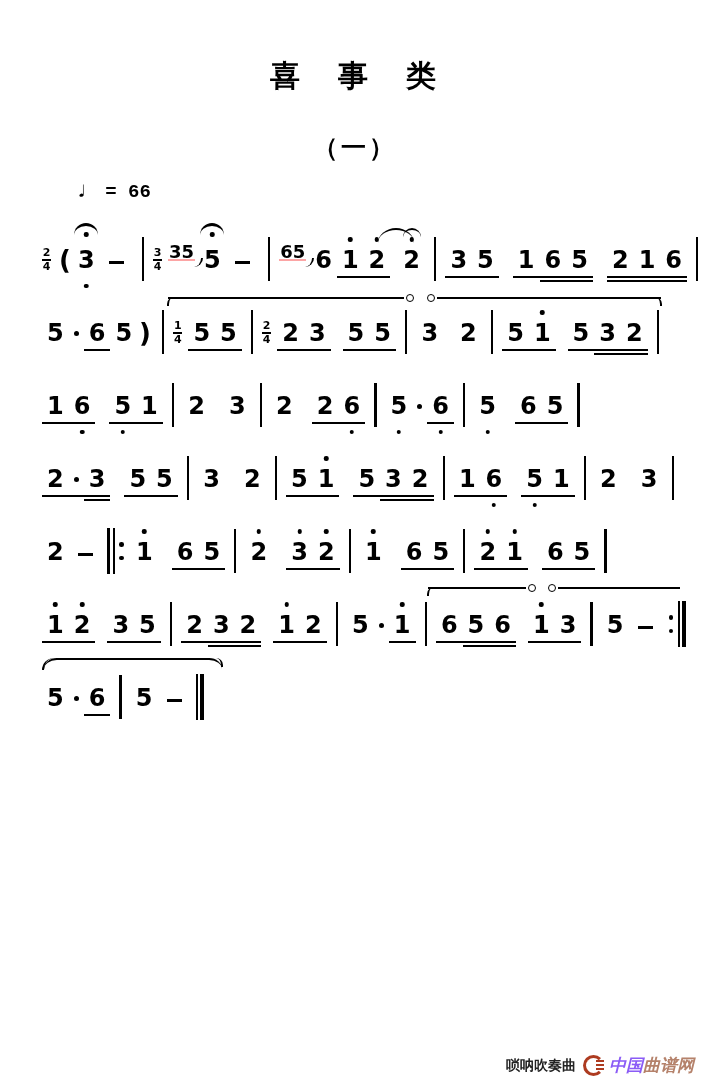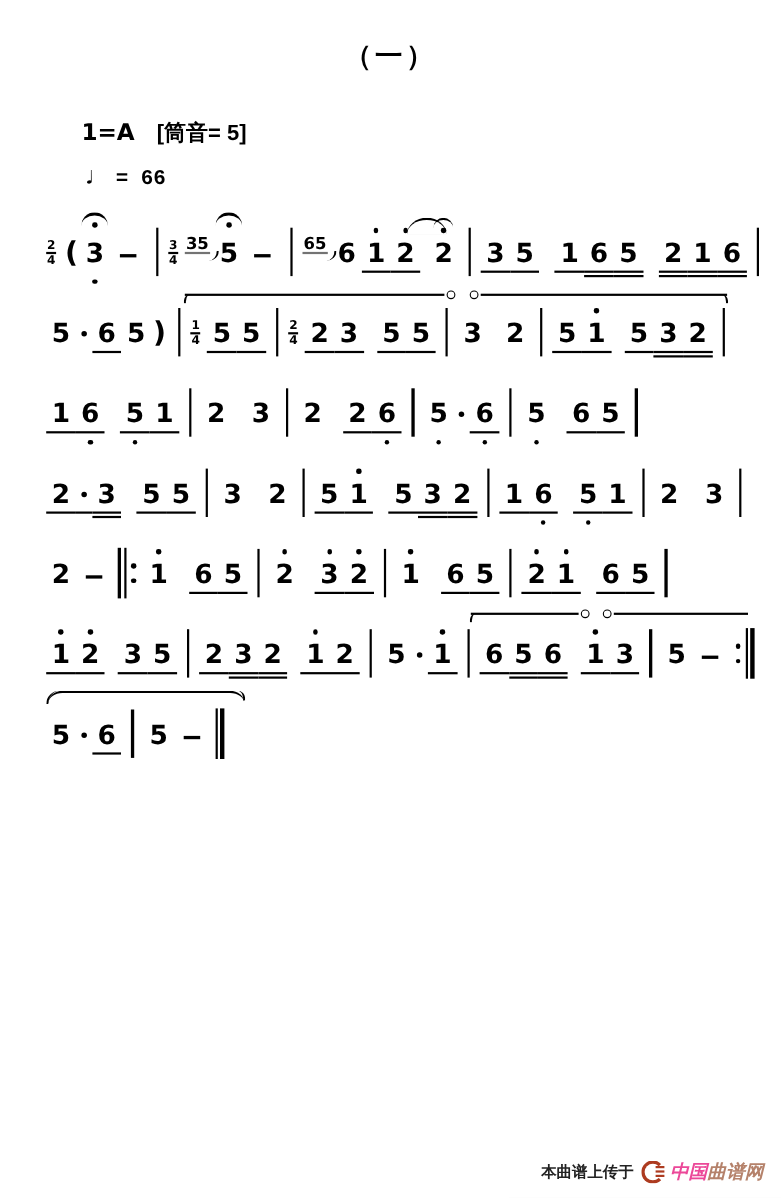--- a/index.html
+++ b/index.html
@@ -44,22 +44,22 @@
   .dmark{width:5px;height:5px;border-radius:50%;background:#000;}
   .bl{width:2.4px;height:44px;background:#000;margin:0 9px;align-self:flex-end;margin-bottom:2px;}
   .pr{font-family:"DejaVu Sans",sans-serif;font-weight:bold;font-size:26px;line-height:30px;
       align-self:flex-end;margin:0 2px 8px;}
   .spc{display:inline-block;height:1px;}
 
   .ts{display:flex;flex-direction:column;align-items:center;align-self:flex-end;margin:0 6px 12px 0;}
   .ts b{font-family:"DejaVu Sans",sans-serif;font-weight:bold;font-size:11px;line-height:9px;}
   .ts .fb{width:9px;height:1.6px;background:#000;margin:1.5px 0;}
 
-  .gr{position:relative;font-family:"DejaVu Sans",sans-serif;font-weight:bold;font-size:15px;line-height:15px;
-      align-self:flex-end;margin:0 4px 22px 0;padding:0 1px;border-bottom:2px solid #737373;}
+  .gr{position:relative;font-family:"DejaVu Sans",sans-serif;font-weight:bold;font-size:18px;line-height:15px;
+      align-self:flex-end;margin:0 4px 22px 0;padding:0 1px;border-bottom:2px solid #fca5a5;}
   .ghook{position:absolute;right:-8px;bottom:-8px;width:9px;height:9px;border-right:2px solid #000;
          border-bottom-right-radius:10px;}
 
   .rpt,.fin{display:flex;align-items:center;align-self:flex-end;height:46px;margin:0 5px;margin-bottom:1px;gap:2.5px;}
   .vb{width:2.2px;height:46px;background:#000;display:block;}
   .vb.th{width:3.6px;}
   .dots{display:flex;flex-direction:column;gap:9px;margin:0 2px;}
   .dots i{width:4.5px;height:4.5px;border-radius:50%;background:#000;display:block;}
 
   
@@ -71,33 +71,30 @@
   .lc-circle{left:-10px;top:-5.5px;width:6px;height:6px;border:1.7px solid #000;border-radius:50%;background:#fff;}
   .rc-hook{right:-1px;top:-2px;width:7px;height:9px;border-right:2.2px solid #000;border-top-right-radius:7px;}
   .rc-circle{right:-10px;top:-5.5px;width:6px;height:6px;border:1.7px solid #000;border-radius:50%;background:#fff;}
 
   .footer{position:absolute;right:16px;bottom:12px;display:flex;align-items:center;}
   .f-pre{font-size:14px;font-weight:600;color:#222;font-family:"Liberation Sans",sans-serif;margin-right:7px;}
   .logo{position:relative;width:15px;height:15px;border:3.4px solid #ad3b20;border-radius:50%;
         border-right-color:transparent;margin-right:5px;}
   .logo i{position:absolute;right:-3px;display:block;width:8px;height:1.8px;background:#ad3b20;}
   .logo i.a{top:2px;} .logo i.b{top:6px;} .logo i.c{top:10px;}
-  .f-cn{font-size:17px;font-weight:bold;font-style:italic;color:#ec4899;font-family:"Liberation Sans",sans-serif;}
+  .f-cn{font-size:17px;font-weight:bold;font-style:italic;color:#8b5cf6;font-family:"Liberation Sans",sans-serif;}
   .f-site{font-size:17px;font-weight:bold;font-style:italic;color:#b5826b;font-family:"Liberation Sans",sans-serif;}
 </style>
 </head>
 <body>
 
 <div class="page">
+  <div class="subtitle">喜　事　类</div>
   <div class="section">（一）</div>
 
-  <div class="keyrow">
-    <span class="keysig">1=A</span>
-    <span class="tuberow">[筒音= 5]</span>
-  </div>
   <div class="temporow">
     <span class="q">♩</span>
     <span>= 66</span>
   </div>
 
   <div class="score">
       <div class="sline">
         <span class="ts">
           <b>2</b>
           <i class="fb"></i>
@@ -336,21 +333,21 @@
         <span class="n">5</span>
         <span class="dashc"></span>
         <span class="fin">
           <i class="vb"></i>
           <i class="vb th"></i>
         </span>
       </div>
     </div>
 
   <div class="footer">
-    <span class="f-pre">本曲谱上传于</span>
+    <span class="f-pre">唢呐吹奏曲</span>
     <span class="logo">
         <i class="a"></i>
         <i class="b"></i>
         <i class="c"></i>
       </span>
     <span class="f-cn">中国</span>
     <span class="f-site">曲谱网</span>
   </div>
 </div>
 

